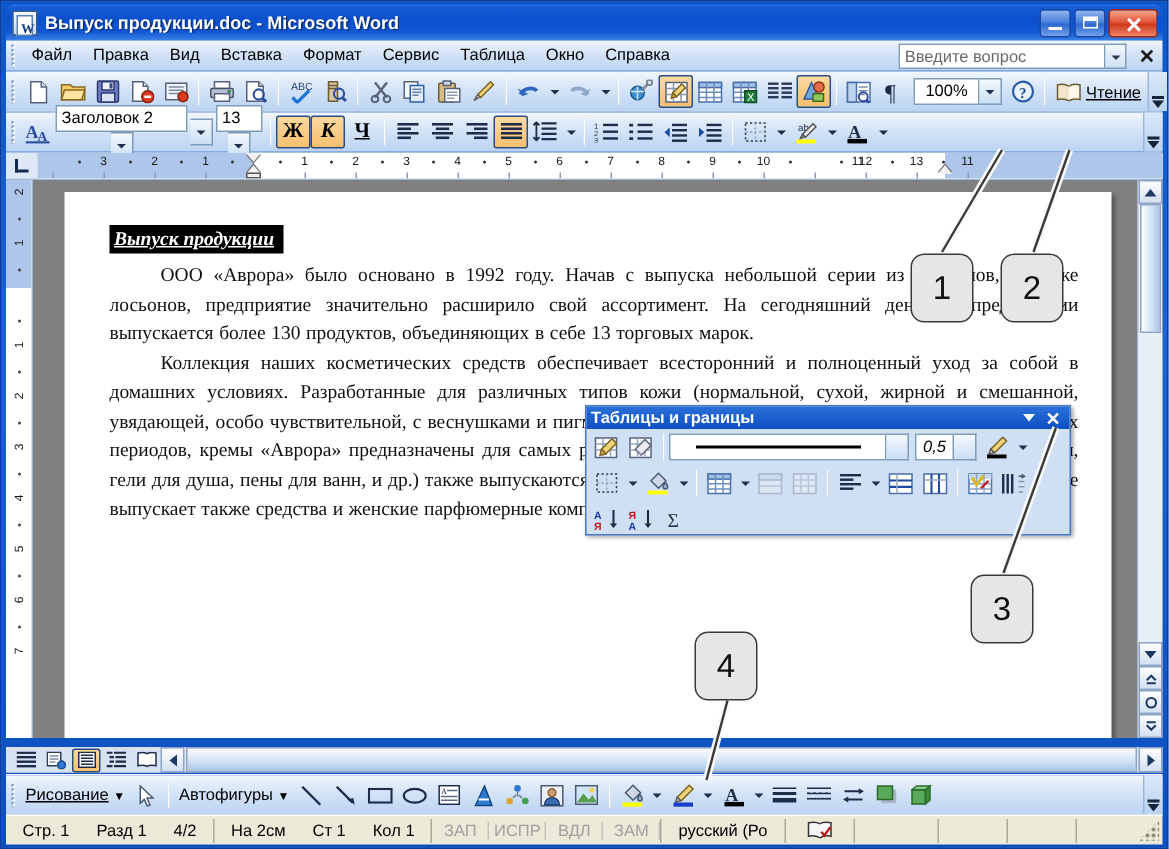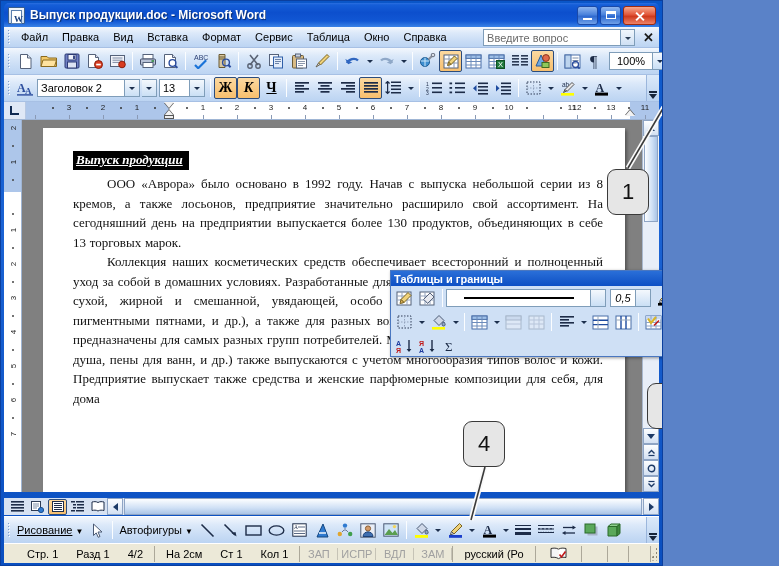--- a/index.html
+++ b/index.html
@@ -3,21 +3,21 @@
 <meta charset="utf-8">
 <style>
   * { box-sizing: border-box; }
   html, body {
     margin: 0; padding: 0;
     background: #5a82c8;
     font-family: "Liberation Sans", sans-serif;
   }
   #app {
     position: relative;
-    width: 663px; height: 566px;
+    width: 779px; height: 566px;
     overflow: hidden;
     background: linear-gradient(180deg,#0a56c8 0%, #1b63d4 40%, #0a4fc0 100%);
     border: 1px solid #0b3f9e;
   }
 
   
   .titlebar {
     position: absolute; left: 3px; top: 2px; right: 3px; height: 24px;
     background: linear-gradient(180deg,#2b6fe0 0%,#155ed8 8%,#0c4fcd 40%,#1157d4 75%,#3a82e6 100%);
     display: flex; align-items: center;
@@ -130,21 +130,21 @@
     align-items:center; justify-content:flex-end; padding-bottom:2px;
   }
   .tb-overflow b {
     display:block; width:0;height:0;
     border-left:4px solid transparent;border-right:4px solid transparent;border-top:5px solid #16243a;
   }
   .tb-overflow s { display:block;width:8px;height:2px;background:#16243a;margin-bottom:1px; text-decoration:none;}
 
   
   .toolbar2 { position: absolute; left: 3px; top: 74px; right: 3px; height: 27px; }
-  .combo { display:flex; align-items:center; margin-right:2px; }
+  .combo { display:flex; align-items:center; margin-right:2px;flex-direction:column; }
   .combo .val {
     height:18px; background:#fff; border:1px solid #7f9db9;
     font-size:11px; line-height:16px; padding:0 3px; overflow:hidden; white-space:nowrap;
   }
   .combo .arw {
     width:15px;height:18px;border:1px solid #7f9db9;border-left:none;
     background:linear-gradient(180deg,#f4f8fd,#cadff5);position:relative;
   }
   .combo .arw:after{content:"";position:absolute;left:4px;top:7px;border-left:3px solid transparent;border-right:3px solid transparent;border-top:3px solid #1c2f4d;}
   .style-val { width: 88px; }
@@ -1054,21 +1054,21 @@
           <path d="M10 3.5l3-2.5v9.5l-3 2.5z" fill="#3f8a3f" stroke="#2a6a2a"></path>
         </svg>
     </div>
     <div class="tb-overflow">
         <s></s>
         <b></b>
       </div>
   </div>
 
   <div class="statusbar">
-    <div class="st-group" style="padding-left:14px">
+    <div class="st-group" style="padding-left:2px">
       <span class="st-cell"><span>Стр.</span>&nbsp;<span>1</span></span>
       <span class="st-cell"><span>Разд</span>&nbsp;<span>1</span></span>
       <span class="st-cell">4/2</span>
     </div>
     <div class="st-group">
       <span class="st-cell"><span>На</span>&nbsp;<span>2см</span></span>
       <span class="st-cell"><span>Ст</span>&nbsp;<span>1</span></span>
       <span class="st-cell"><span>Кол</span>&nbsp;<span>1</span></span>
     </div>
     <div class="st-group" style="padding:0">

